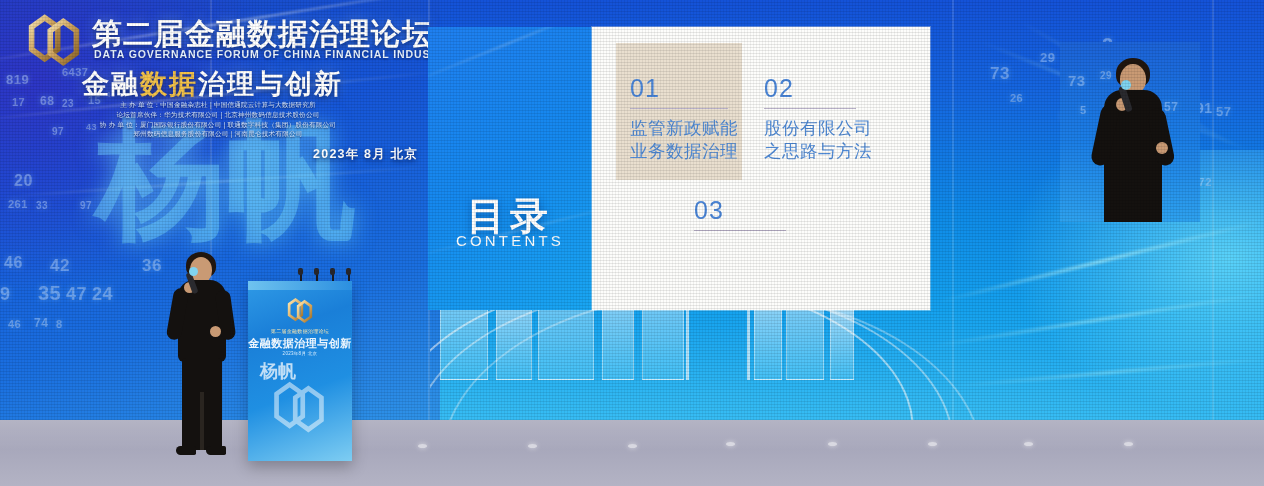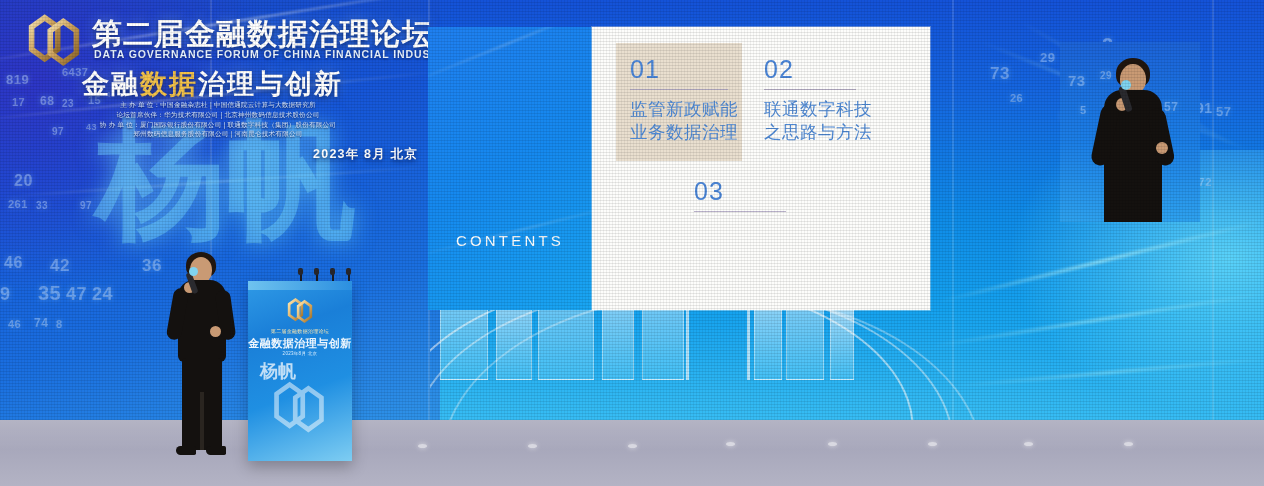--- a/index.html
+++ b/index.html
@@ -82,21 +82,21 @@
   .slide-strip{position:absolute;left:428px;top:27px;width:164px;height:283px;
     background:linear-gradient(150deg,#1f7ff0 0%,#1589ef 50%,#19a6f2 100%);overflow:hidden;}
   .contents-cn{position:absolute;left:0;top:164px;width:164px;text-align:center;
     font-size:38px;font-weight:700;color:#ffffff;letter-spacing:5px;
     text-shadow:0 2px 8px rgba(0,40,110,.45);}
   .contents-en{position:absolute;left:0;top:205px;width:164px;text-align:center;
     font-size:15px;color:#ffffff;letter-spacing:3.2px;border-radius:8px;}
 
   .tocitem{position:absolute;}
   .toc-hl{background:#e9dfcf;}
-  .toc-num{font-size:25px;color:#4b86d8;font-weight:400;letter-spacing:1px;line-height:1;}
+  .toc-num{font-size:25px;color:#4b86d8;font-weight:400;letter-spacing:1px;line-height:1;margin-top:19px;}
   .toc-rule{height:1px;background:#b9b1c9;margin:7px 0 8px 0;}
   .toc-txt{font-size:17.5px;color:#4f8ad6;line-height:1.33;letter-spacing:.5px;white-space:nowrap;}
 
   
   .feed{position:absolute;left:1060px;top:42px;width:140px;height:180px;overflow:hidden;
     background:linear-gradient(180deg,#1c63d8 0%,#1b7ee6 55%,#2ea2ef 100%);}
   .feed-inner{position:absolute;inset:0;overflow:hidden;}
 
   
   .p-head{position:absolute;border-radius:50% 50% 46% 46%;background:#c99a74;}
@@ -236,36 +236,37 @@
       <div class="org" style="top:105px;">论坛首席伙伴：华为技术有限公司 | 北京神州数码信息技术股份公司</div>
       <div class="org" style="top:115px;">协 办 单 位：厦门国际银行股份有限公司 | 联通数字科技（集团）股份有限公司</div>
       <div class="org" style="top:124px;">郑州数码信息服务股份有限公司 | 河南昆仑技术有限公司</div>
 
       <div class="datesite">2023年 8月  北京</div>
     </div>
 
     <div class="slide-strip">
       <div class="streak" style="left:-30px;top:60px;width:240px;transform:rotate(-22deg);opacity:.45;"></div>
       <div class="streak" style="left:-20px;top:230px;width:230px;transform:rotate(-14deg);opacity:.4;"></div>
+      <div class="contents-cn">目录</div>
       <div class="contents-en">CONTENTS</div>
     </div>
 
     <div class="slide">
 
       <div class="tocitem toc-hl" style="left:24px;top:16px;width:98px;padding:14px 14px 16px 14px;">
         <div class="toc-num">01</div>
         <div class="toc-rule"></div>
         <div class="toc-txt">监管新政赋能</div>
         <div class="toc-txt">业务数据治理</div>
       </div>
 
       <div class="tocitem" style="left:172px;top:30px;width:128px;">
         <div class="toc-num">02</div>
         <div class="toc-rule" style="width:92px;"></div>
-        <div class="toc-txt">联通数字科技</div>
+        <div class="toc-txt">股份有限公司</div>
         <div class="toc-txt">之思路与方法</div>
       </div>
 
       <div class="tocitem" style="left:102px;top:152px;width:128px;">
         <div class="toc-num">03</div>
         <div class="toc-rule" style="width:92px;"></div>
       </div>
     </div>
 
     <div class="feed">

